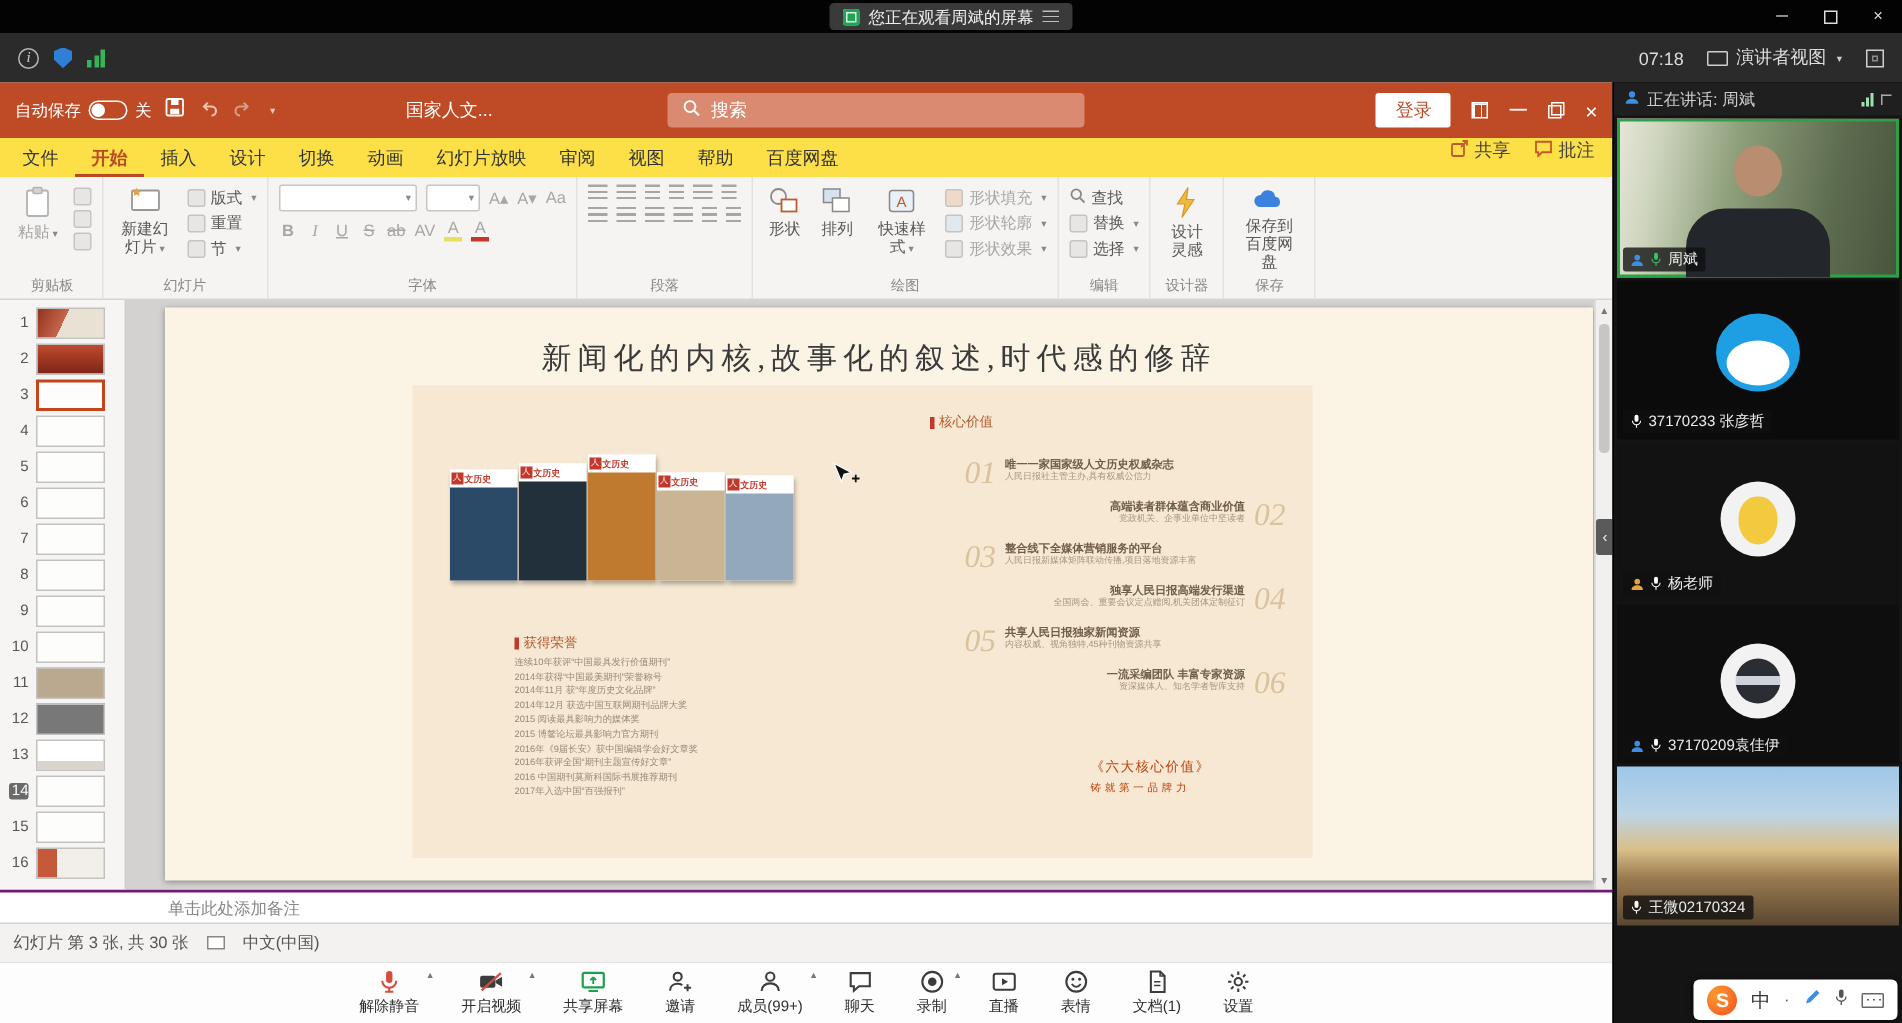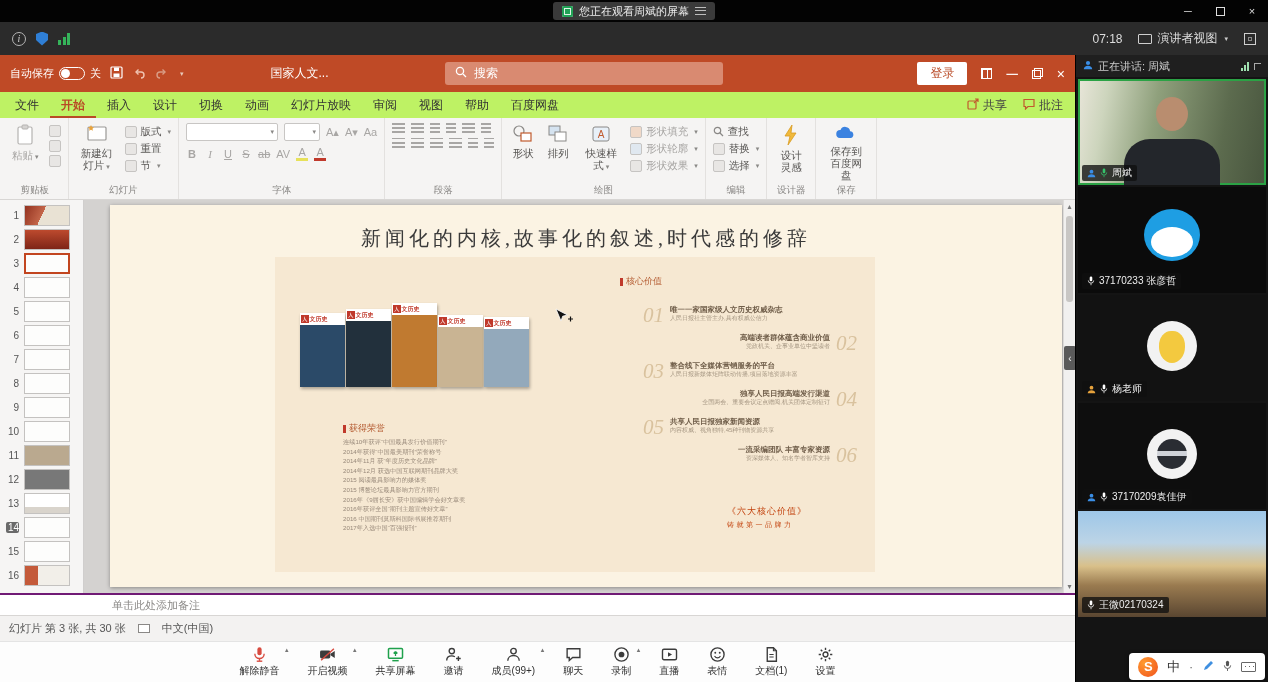--- a/index.html
+++ b/index.html
@@ -38,25 +38,25 @@
   .ptitle .title{font-size:12px;margin-left:78px;white-space:nowrap}
   .searchbox{position:absolute;left:445px;top:7px;width:278px;height:23px;background:#d98a71;border-radius:3px;display:flex;align-items:center;gap:7px;padding:0 10px;color:#fff;font-size:12px}
   .ptitle-right{margin-left:auto;display:flex;align-items:center;gap:14px}
   .login-btn{background:#fff;color:#b94a26;font-size:12px;padding:3px 13px;border-radius:2px}
   .ic-ribbon{width:11px;height:11px;background:linear-gradient(#fff 0 1px,transparent 1px) , repeating-linear-gradient(to right,#fff 0 1px,transparent 1px 5px);border:1px solid #fff}
   .resic{position:relative;width:11px;height:11px;display:inline-block}
   .resic::before{content:"";position:absolute;left:0;bottom:0;width:7px;height:7px;border:1px solid #fff}
   .resic::after{content:"";position:absolute;right:0;top:0;width:7px;height:7px;border:1px solid #fff}
 
   
-  .tabrow{height:26px;background:#bef264;display:flex;align-items:stretch;padding:0 4px;font-size:12px;color:#333;flex:0 0 auto}
+  .tabrow{height:26px;background:#fde047;display:flex;align-items:stretch;padding:0 4px;font-size:12px;color:#333;flex:0 0 auto}
   .tabs{display:flex;align-items:stretch}
   .tab{padding:5px 11px;white-space:nowrap}
   .tab.active{color:#b94a26;font-weight:700;box-shadow:inset 0 -2px 0 #b94a26}
-  .tabrow-right{margin-left:auto;display:flex;align-items:center;gap:16px;padding-right:8px}
+  .tabrow-right{margin-left:auto;display:flex;align-items:flex-start;gap:16px;padding-right:8px}
   .trr-item{display:flex;align-items:center;gap:4px;color:#444}
 
   
   .ribbon{height:82px;background:#f5f4f3;border-bottom:1px solid #d8d6d4;display:flex;padding:0 2px;font-size:10.5px;color:#555;flex:0 0 auto}
   .rgroup{position:relative;border-right:1px solid #e3e1df;padding:5px 7px 15px;display:flex;gap:7px;align-items:flex-start}
   .glabel{position:absolute;bottom:2px;left:0;right:0;text-align:center;font-size:9.5px;color:#8a8886;white-space:nowrap}
   .bigbtn{display:flex;flex-direction:column;align-items:center;gap:3px;font-size:10.5px;color:#5a5856;padding:1px 3px;text-align:center;line-height:1.15}
   .bigbtn.dis{color:#a8a6a4}
   .smallcol{display:flex;flex-direction:column;gap:3px;padding-top:2px}
   .smallbtn{display:flex;align-items:center;gap:4px;font-size:10.5px;color:#5a5856;white-space:nowrap}

